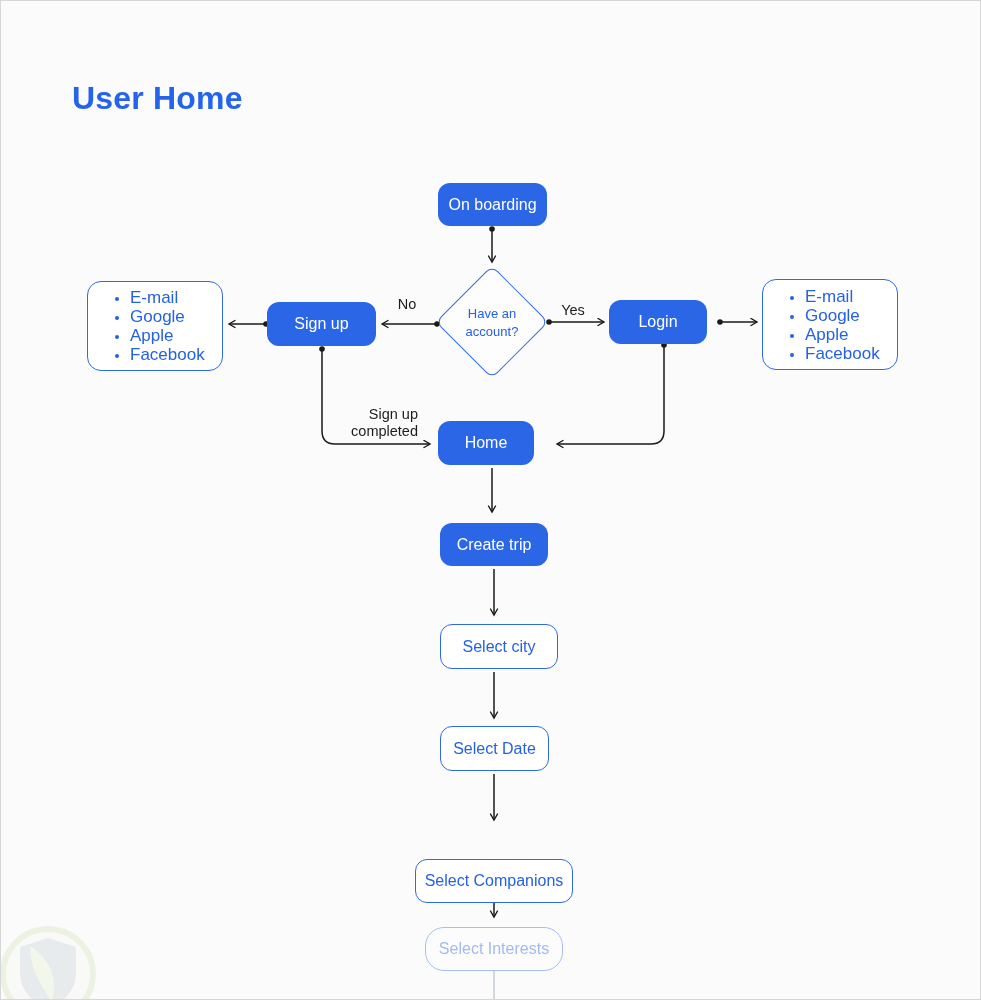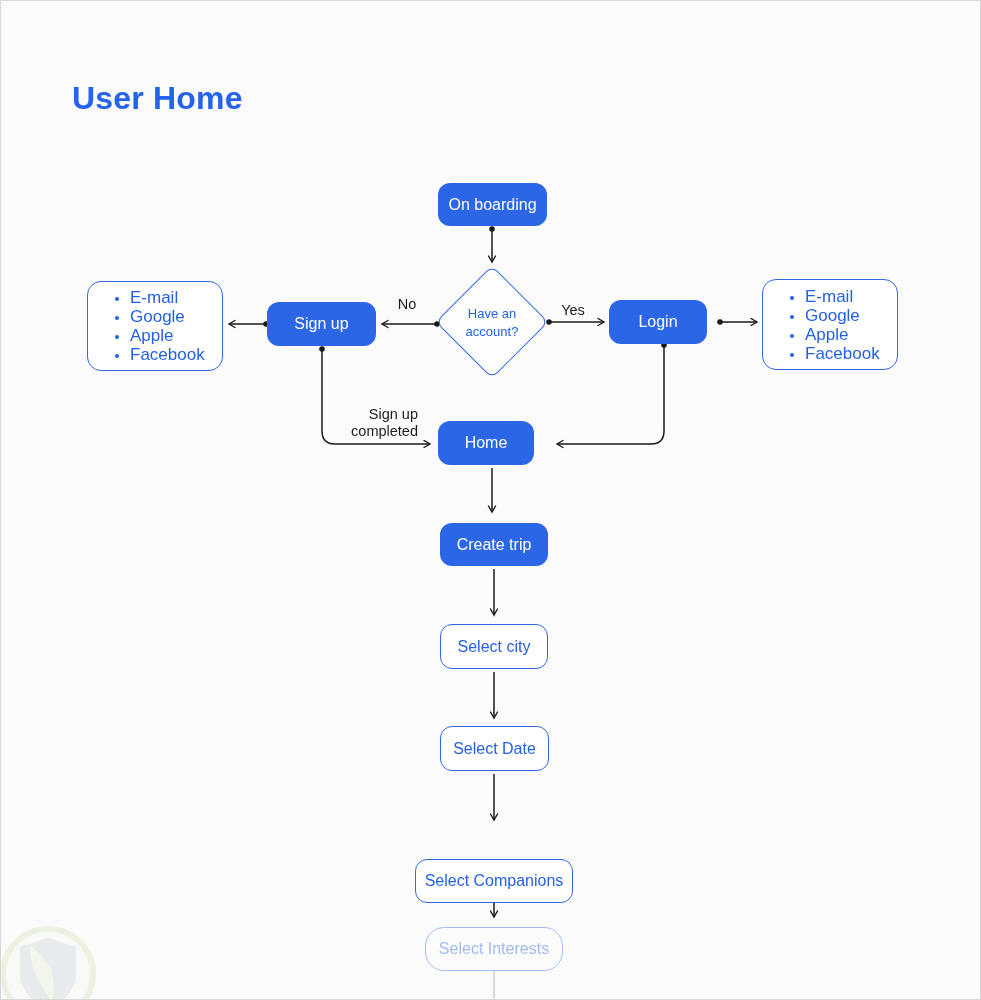--- a/index.html
+++ b/index.html
@@ -88,21 +88,21 @@
 <div class="diamond-label">Have an account?</div>
 
 <div class="node filled" style="left:267px;top:302px;width:109px;height:44px;">Sign up</div>
 
 <div class="node filled" style="left:609px;top:300px;width:98px;height:44px;">Login</div>
 
 <div class="node filled" style="left:438px;top:421px;width:96px;height:44px;">Home</div>
 
 <div class="node filled" style="left:440px;top:523px;width:108px;height:43px;">Create trip</div>
 
-<div class="node outline" style="left:440px;top:624px;width:108px;height:45px;">Select city</div>
+<div class="node outline" style="left:440px;top:624px;width:118px;height:45px;">Select city</div>
 
 <div class="node outline" style="left:440px;top:726px;width:109px;height:45px;">Select Date</div>
 
 <div class="node outline" style="left:415px;top:827px;width:158px;height:44px;margin-top:32px;">Select Companions</div>
 
 <div class="node outline faded" style="left:425px;top:927px;width:138px;height:44px;">Select Interests</div>
 
 <div class="listbox" style="left:87px;top:281px;width:136px;height:90px;">
   <ul>
     <li>E-mail</li>

